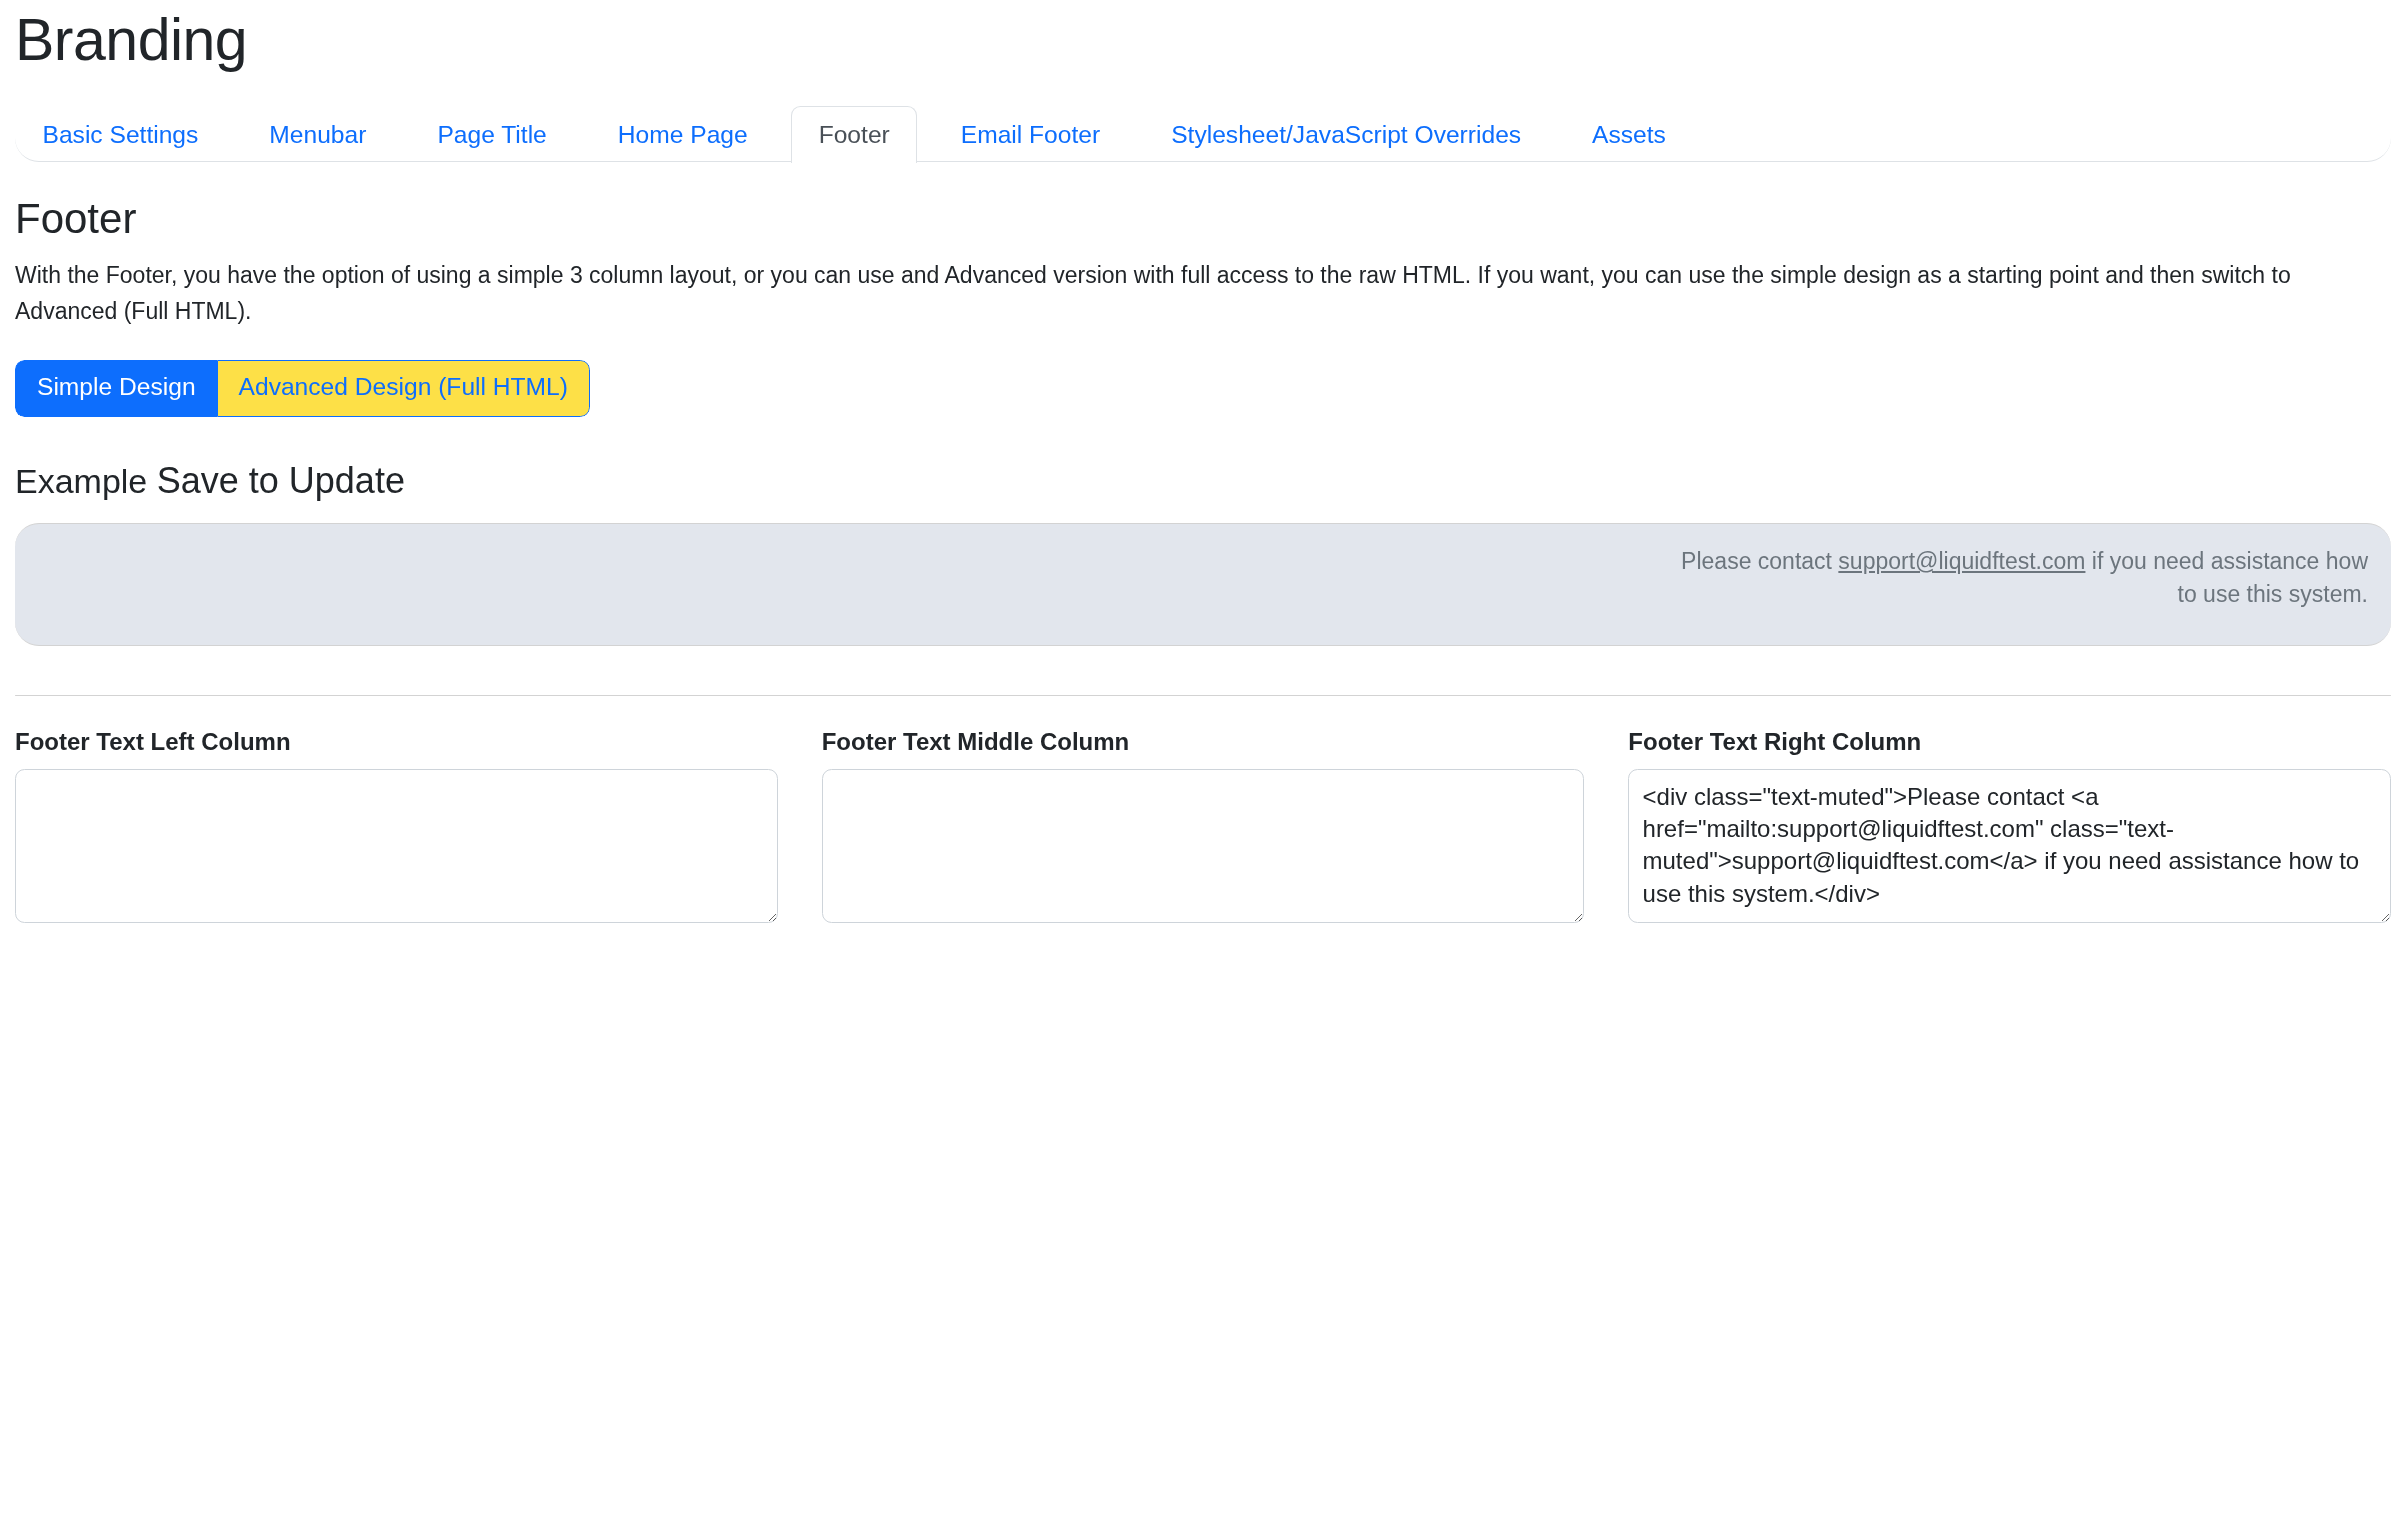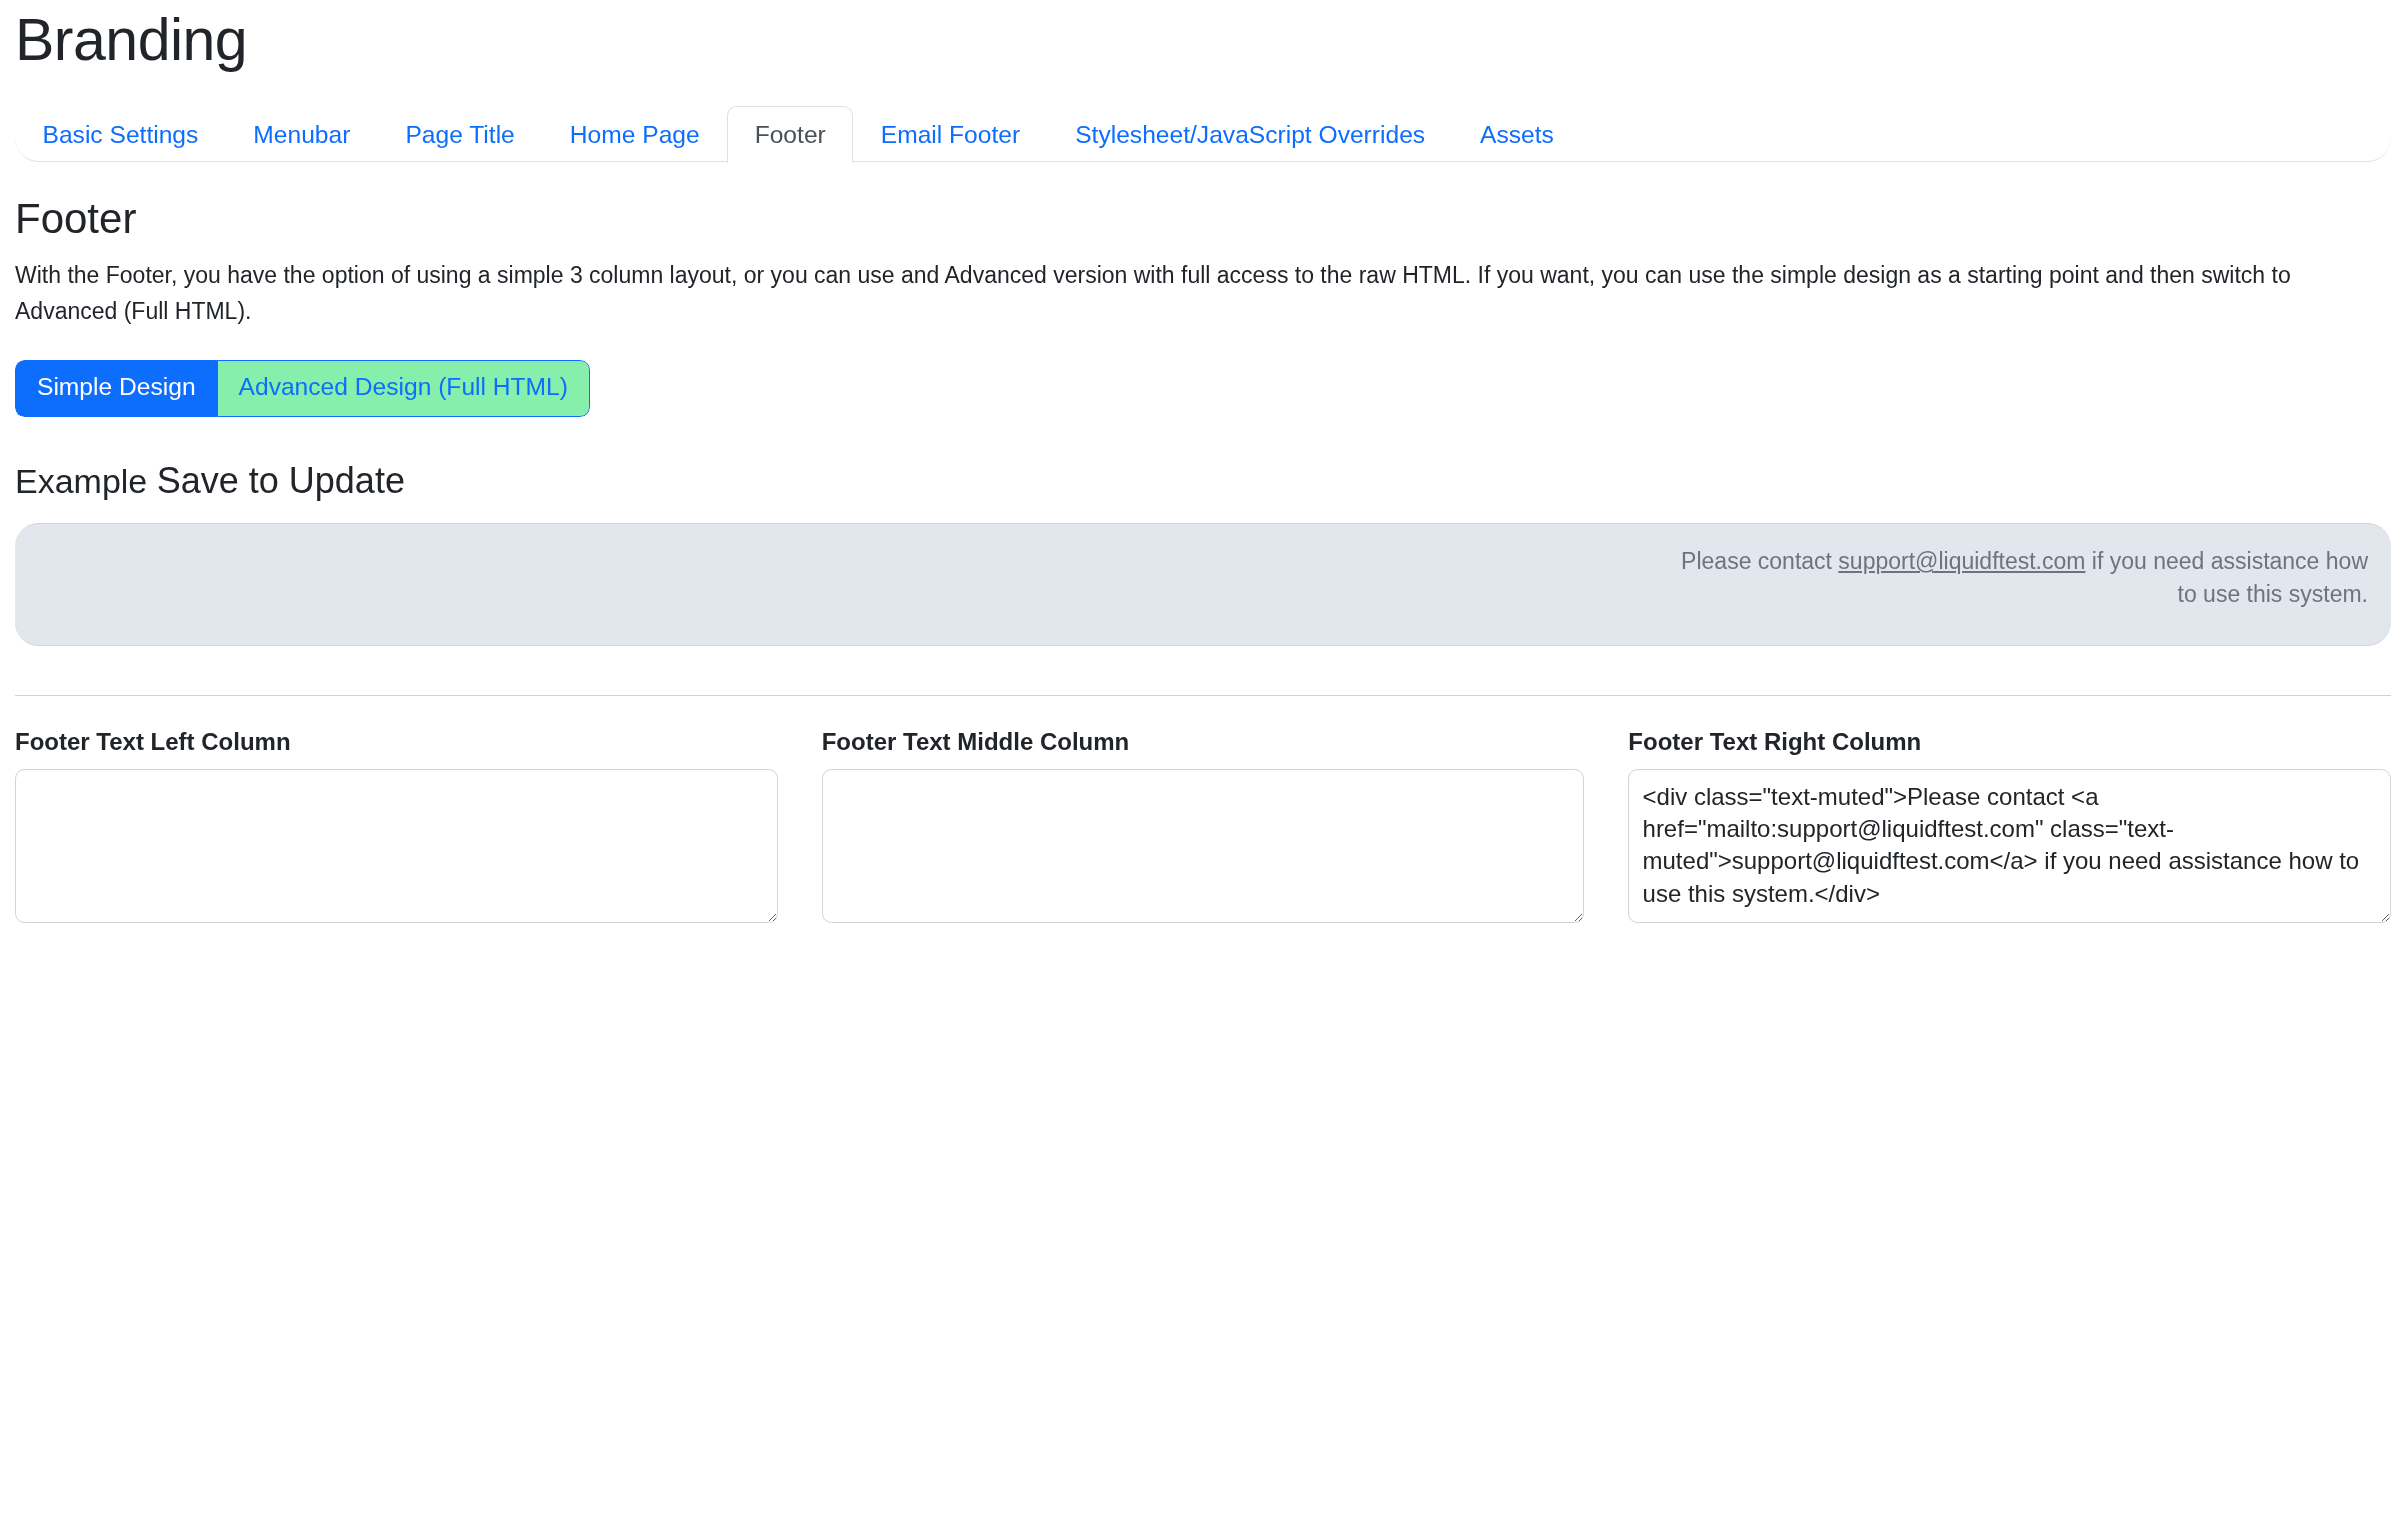--- a/index.html
+++ b/index.html
@@ -32,20 +32,21 @@
     padding-top: 7.6px;
   }
 
   
   .tabs {
     display: flex;
     align-items: flex-end;
     margin-top: 28px;
     border-bottom: 1.9px solid #dee2e6;
     height: 62px;
+    gap: 16px;
   }
   .tab {
     font-size: 24.6px;
     line-height: 1;
     color: #0d6efd;
     padding: 16px 26.5px;
     border: 1.9px solid transparent;
     border-bottom: none;
     border-radius: 9.5px 9.5px 0 0;
     margin-bottom: -1.9px;
@@ -94,21 +95,21 @@
     cursor: pointer;
     white-space: nowrap;
   }
   .btn-toggle.primary {
     background: #0d6efd;
     color: #ffffff;
     border-radius: 9.5px 0 0 9.5px;
     border-right: none;
   }
   .btn-toggle.outline {
-    background: #86efac;
+    background: #fde047;
     color: #0d6efd;
     border-radius: 0 9.5px 9.5px 0;
   }
 
   
   .example-heading {
     margin: 42px 0 0 0;
     font-size: 34px;
     line-height: 1.2;
     font-weight: 400;

